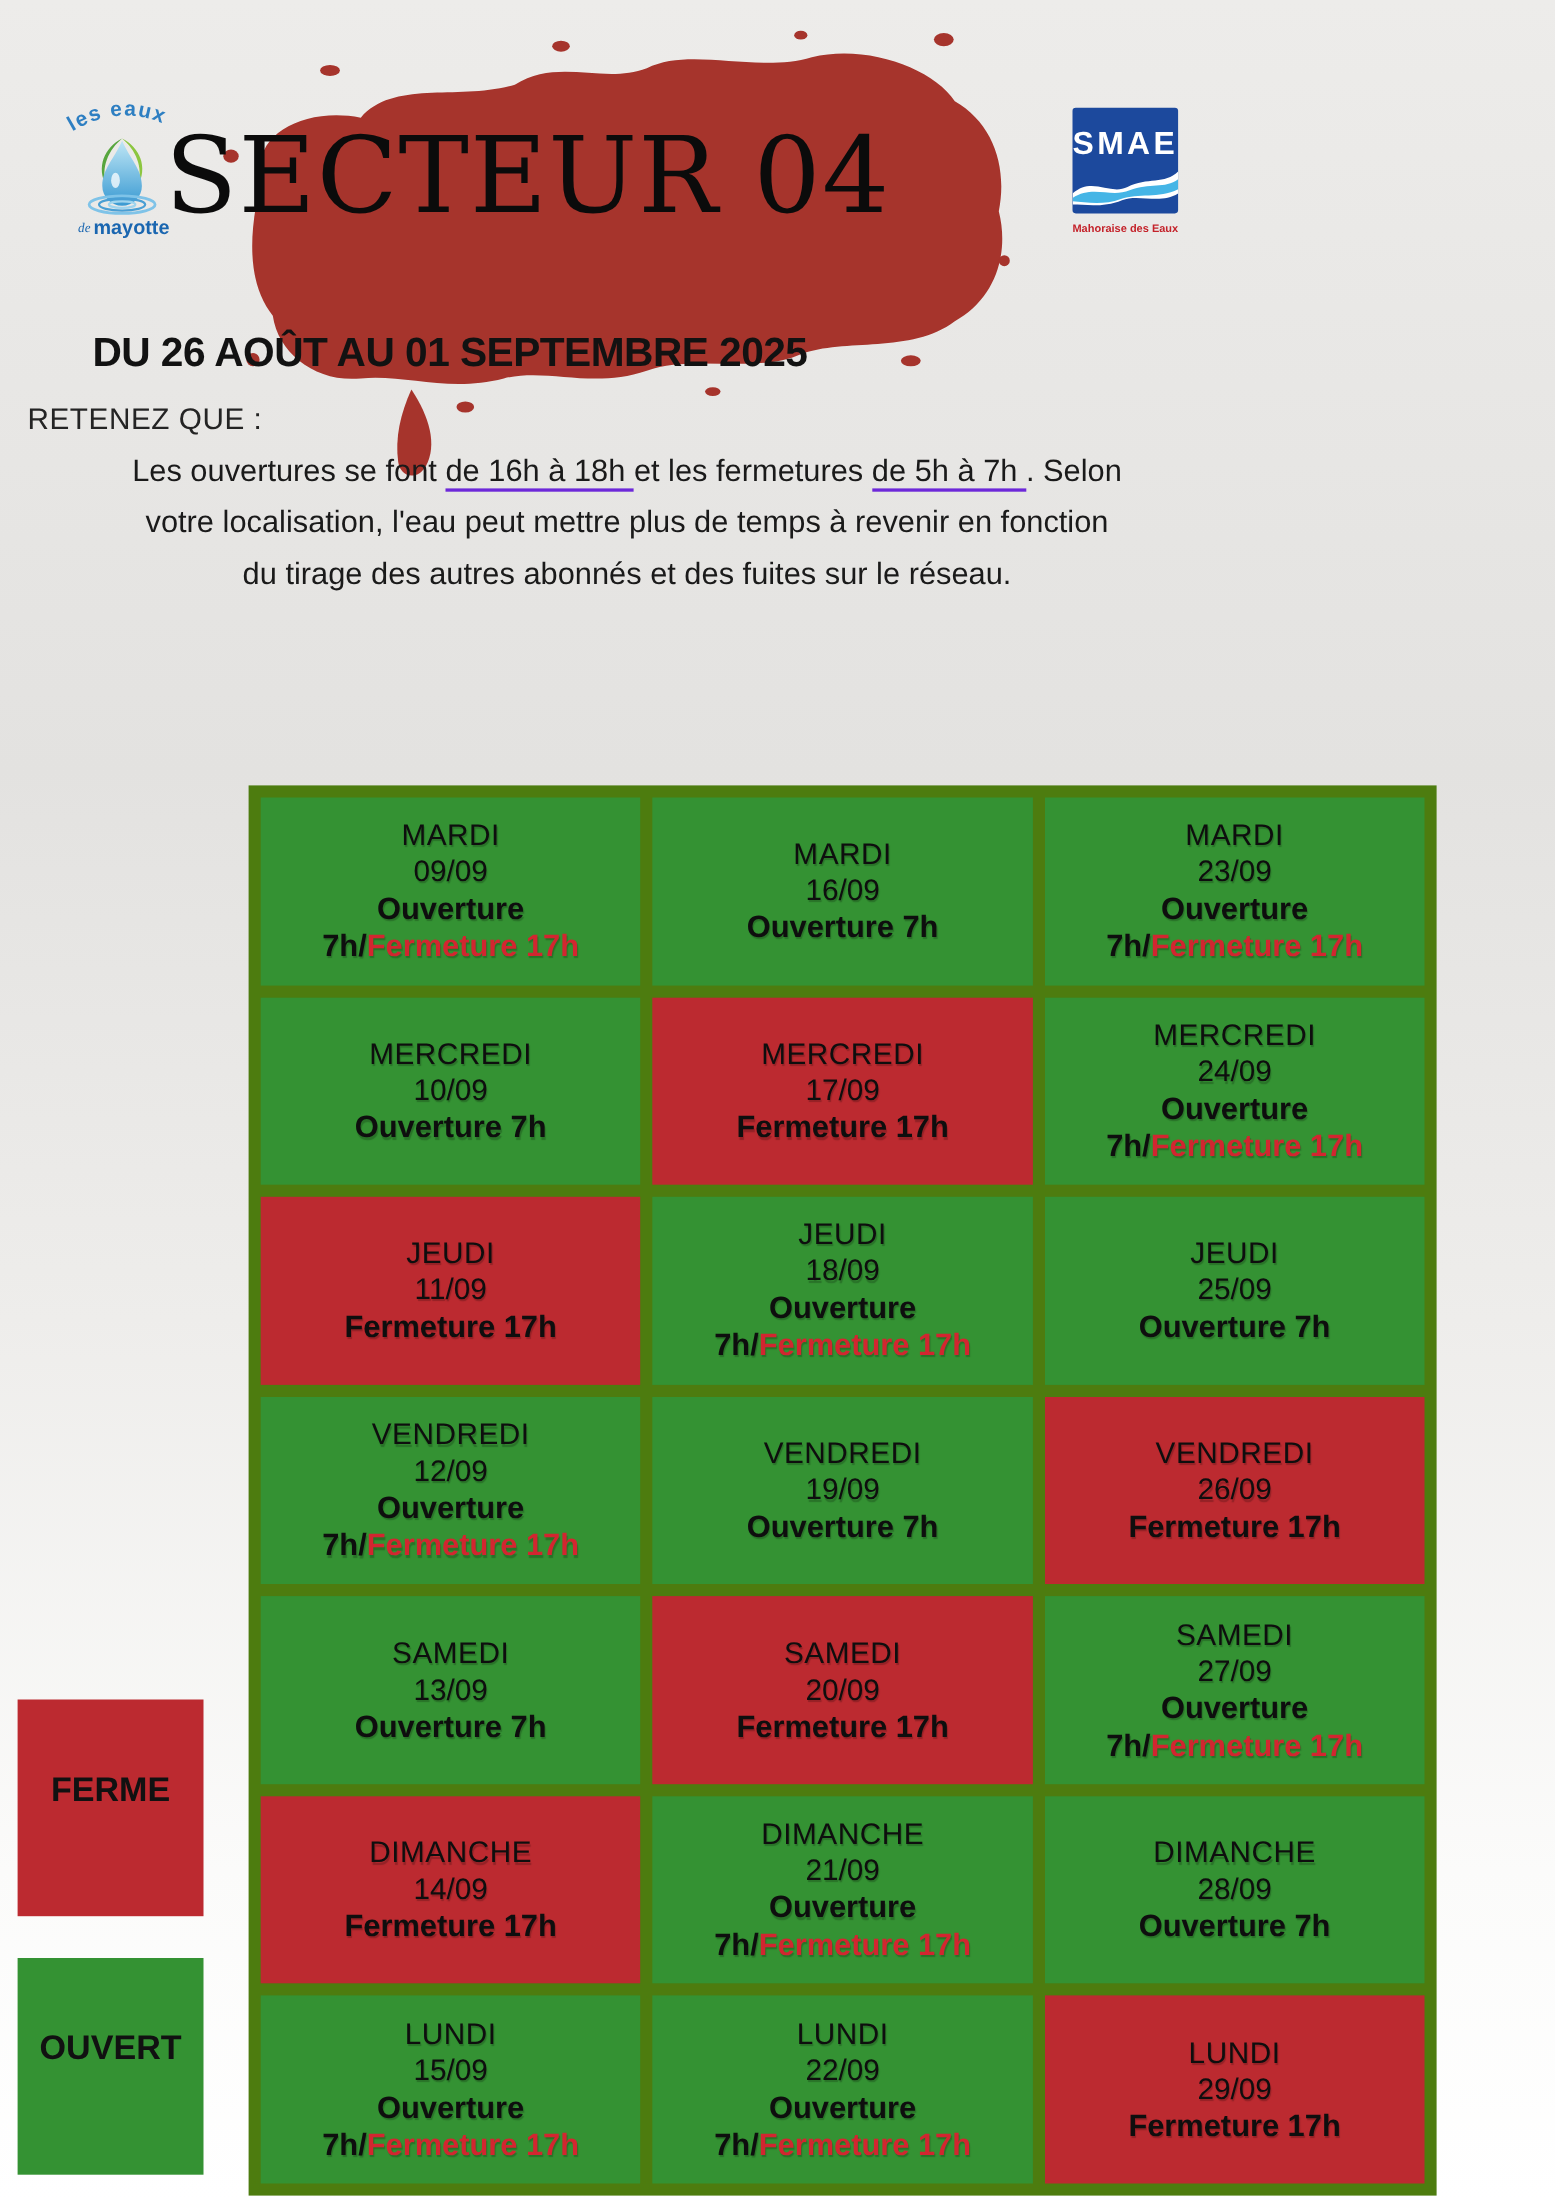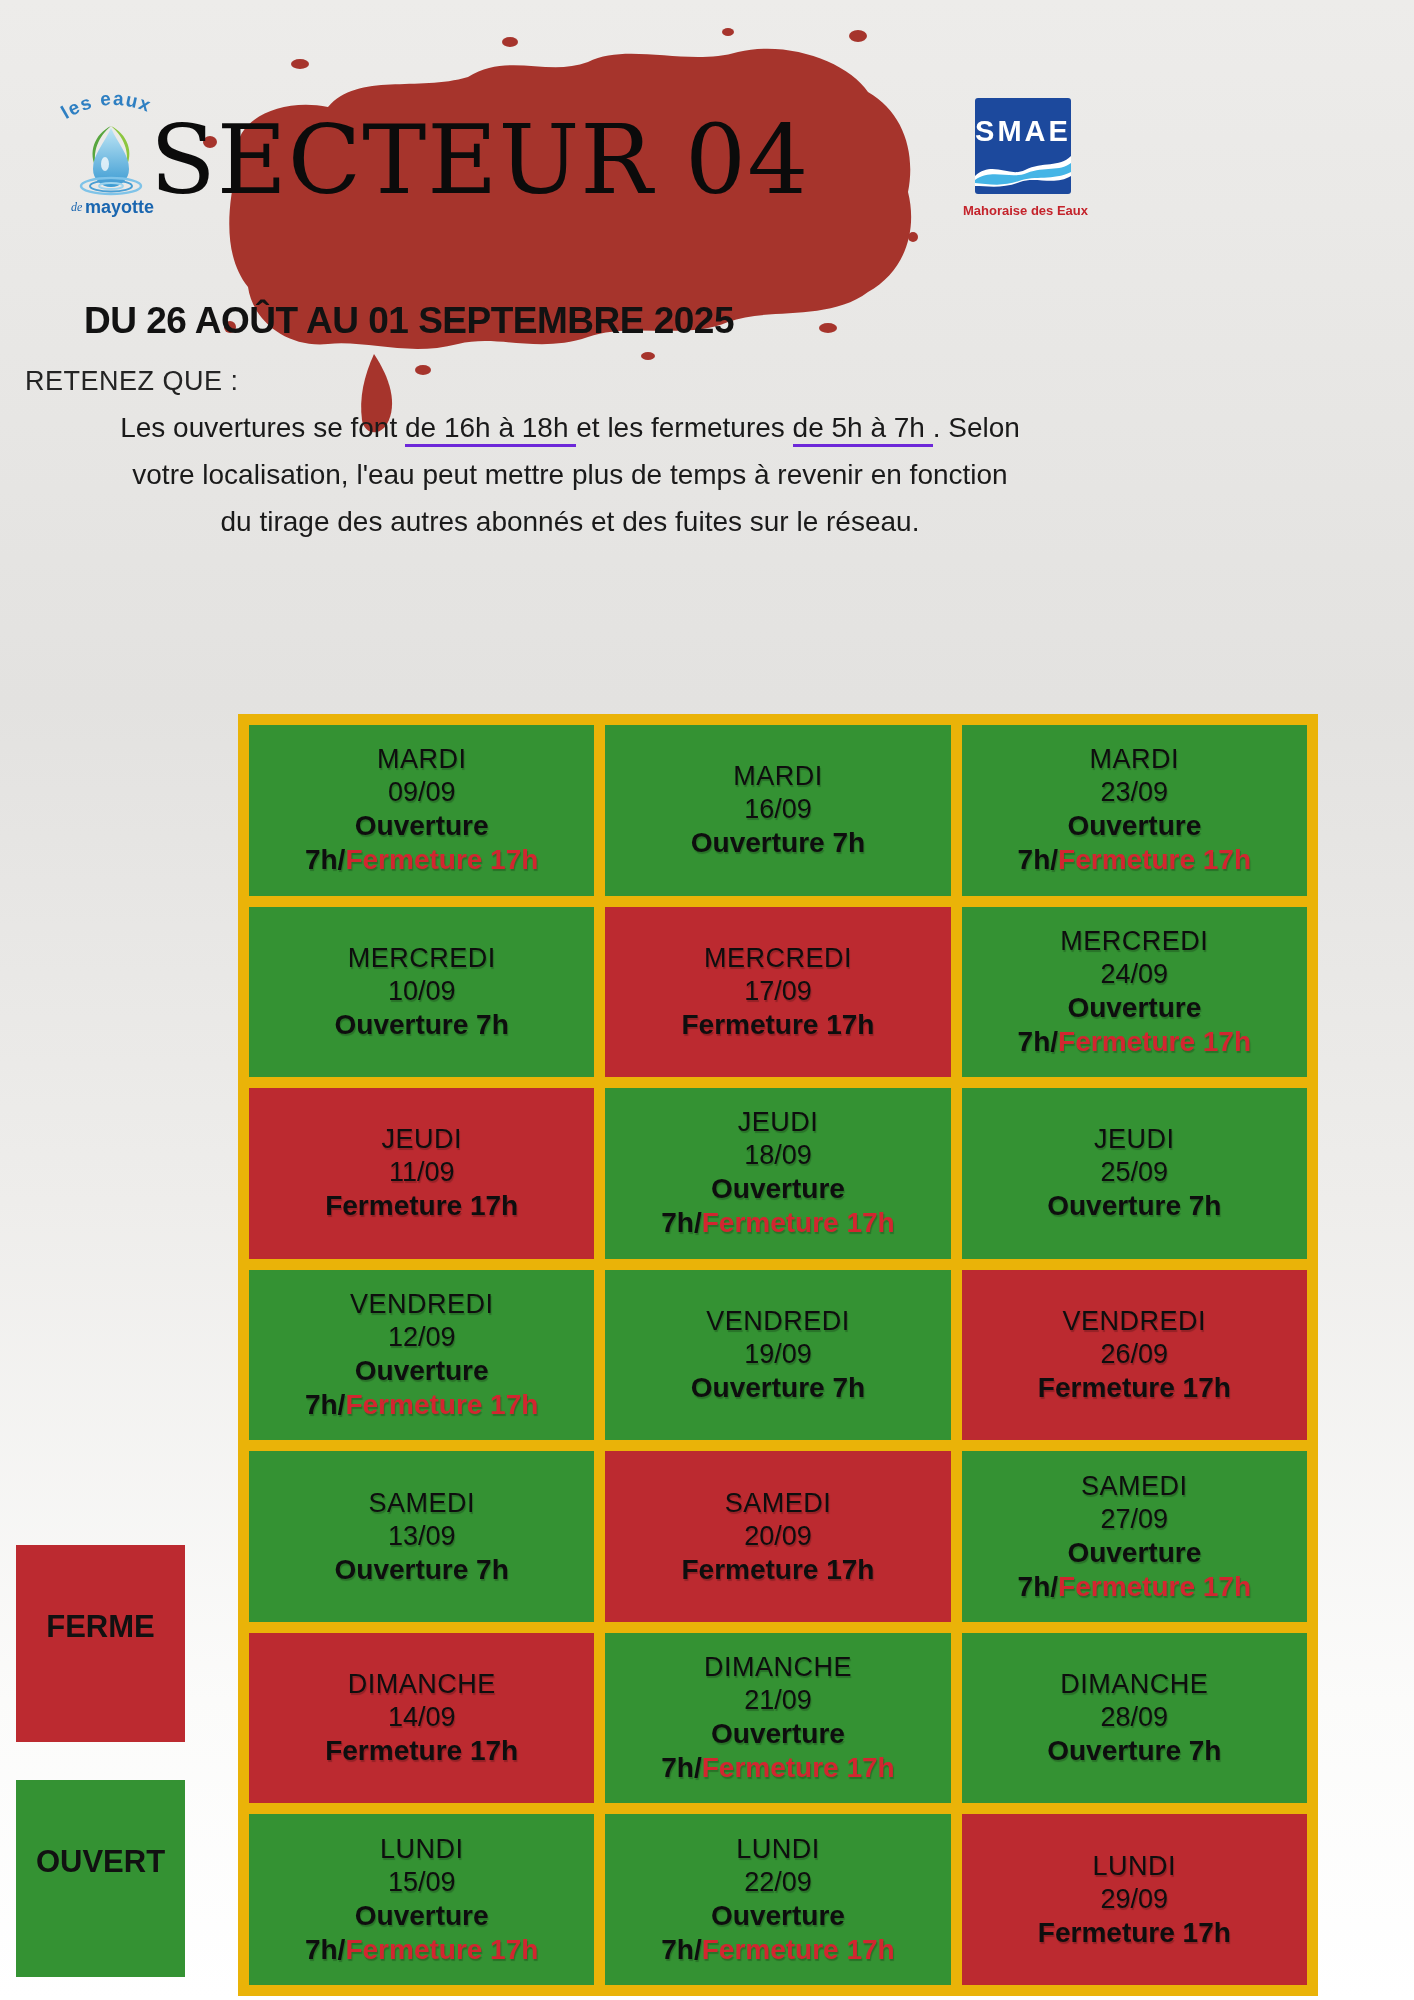--- a/index.html
+++ b/index.html
@@ -13,34 +13,34 @@
   .secteur-title{
     position:absolute;left:150px;top:104px;width:860px;text-align:left;
     font-family:"DejaVu Serif","Liberation Serif",serif;
     font-size:96px;font-weight:400;color:#0b0b0b;letter-spacing:1px;white-space:nowrap;
   }
   .logo-left{position:absolute;left:45px;top:82px;width:132px;height:138px;}
   .logo-right{position:absolute;left:963px;top:98px;width:120px;text-align:center;}
   .smae-square{position:relative;width:96px;height:96px;margin:0 auto;border-radius:3px;overflow:hidden;background:var(--smae-blue,#1c499d);}
   .smae-name{color:#ffffff;font-size:29px;font-weight:bold;letter-spacing:3px;margin-top:17px;}
   .smae-wave{position:absolute;left:0;bottom:0;width:96px;height:44px;}
-  .smae-sub{margin-top:9px;color:var(--mahoraise-red,#c4232b);font-size:13px;font-weight:bold;white-space:nowrap;}
+  .smae-sub{margin-top:9px;color:var(--mahoraise-red,#c4232b);font-size:10px;font-weight:bold;white-space:nowrap;}
   
   .period-title{
     position:absolute;left:84px;top:300px;width:1000px;
     font-size:37px;font-weight:800;color:#121212;letter-spacing:-0.5px;white-space:nowrap;
   }
   .retenez{position:absolute;left:25px;top:366px;font-size:27px;font-weight:500;color:#242424;letter-spacing:0.5px;}
   .notice{position:absolute;left:40px;top:404px;width:1060px;text-align:center;font-size:28px;color:#1a1a1a;line-height:47px;}
   .para-line{white-space:nowrap;}
   .notice .bu{font-weight:normal;border-bottom:3px solid #6d28d9;padding-bottom:1px;}
   
   .calendar{
-    position:absolute;left:238px;top:714px;width:1080px;height:1282px;
-    background:#eab308;box-sizing:border-box;padding:11px;
+    position:absolute;left:226px;top:714px;width:1080px;height:1282px;
+    background:#4d7c0f;box-sizing:border-box;padding:11px;
     display:grid;grid-template-columns:repeat(3,1fr);grid-template-rows:repeat(7,1fr);gap:11px;
   }
   .cell{
     display:flex;flex-direction:column;align-items:center;justify-content:center;
     text-align:center;color:#0e0e0e;
     text-shadow:1px 2px 1px rgba(0,0,0,0.22);
   }
   .cell.open{background:var(--open-green,#349233);}
   .cell.closed{background:var(--closed-red,#bc2a30);}
   .cell .day{font-size:27px;letter-spacing:0.5px;line-height:33px;}

